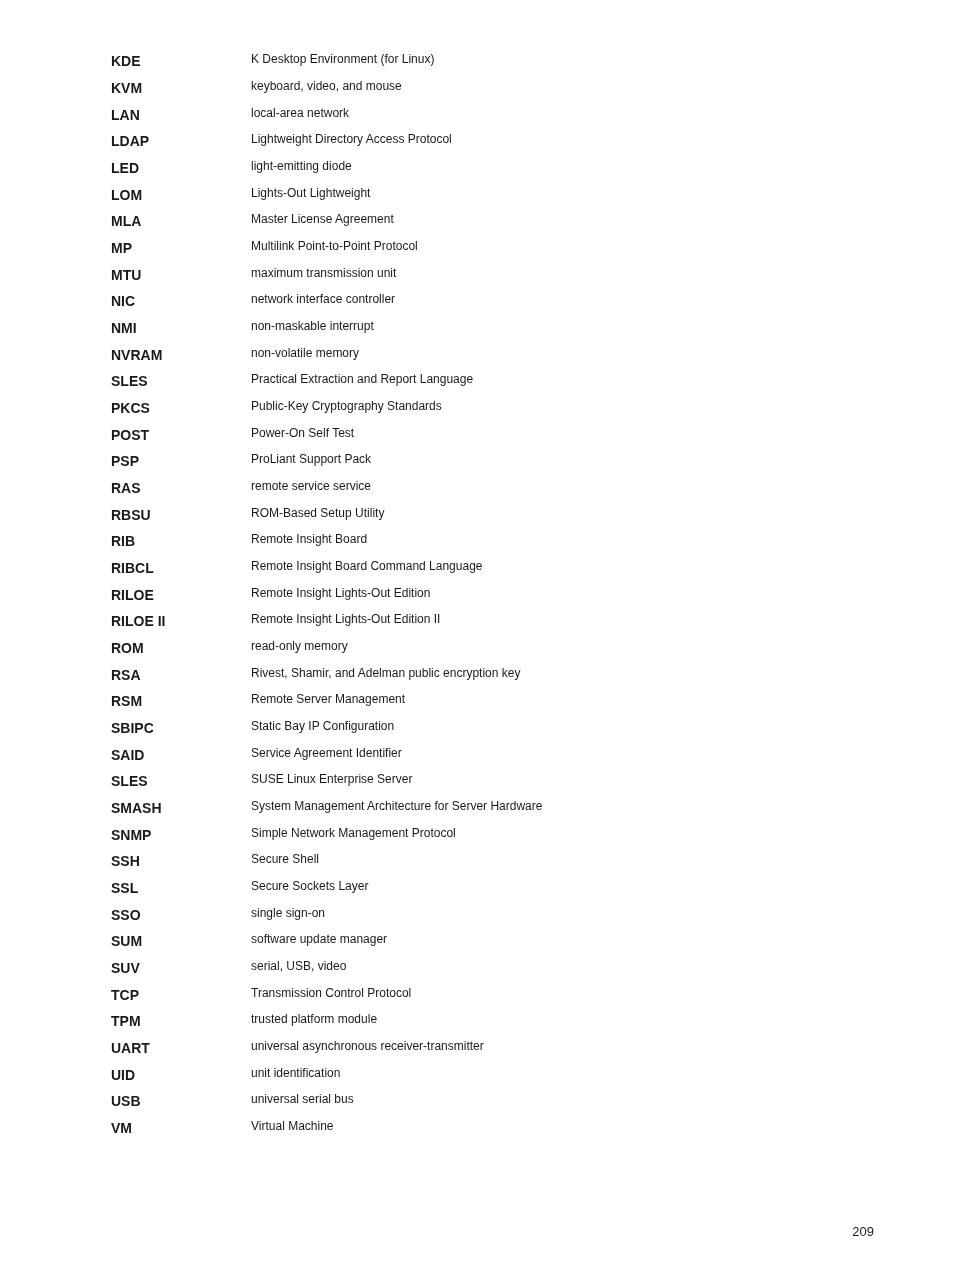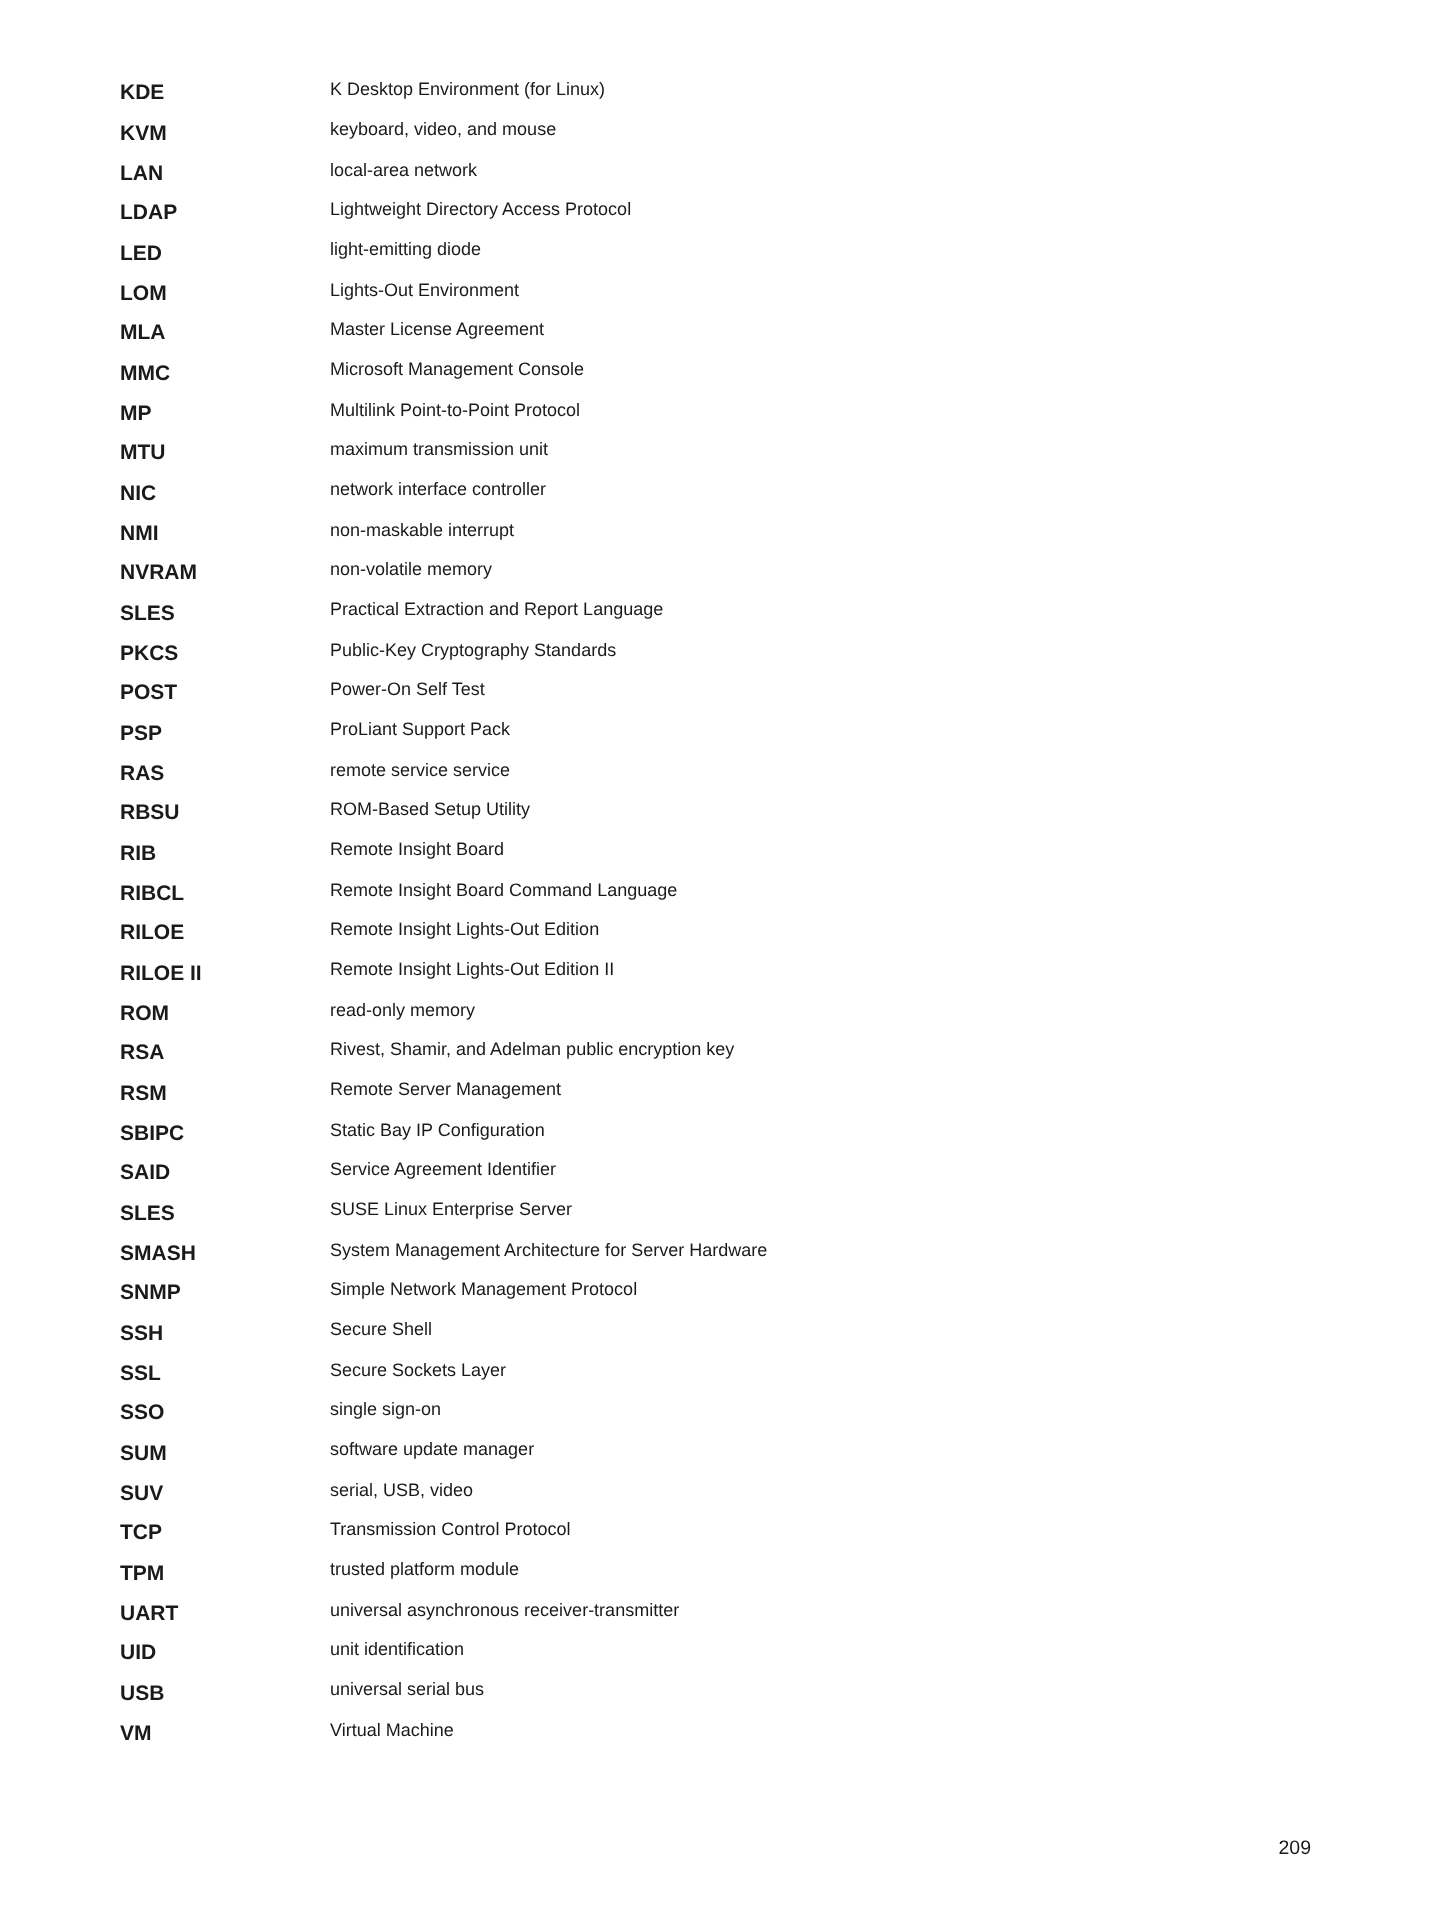--- a/index.html
+++ b/index.html
@@ -11,20 +11,21 @@
       width: 954px;
       min-height: 1271px;
       position: relative;
     }
     .page-content {
       padding: 48px 80px 60px 80px;
     }
     .glossary-table {
       width: 100%;
       border-collapse: collapse;
+      margin-left: 31px;
     }
     .glossary-table tr td {
       padding: 3.2px 0;
       vertical-align: top;
       line-height: 1.45;
     }
     .glossary-table tr td:first-child {
       font-weight: bold;
       width: 140px;
       min-width: 140px;
@@ -64,29 +65,25 @@
         <tr>
           <td>LDAP</td>
           <td>Lightweight Directory Access Protocol</td>
         </tr>
         <tr>
           <td>LED</td>
           <td>light-emitting diode</td>
         </tr>
         <tr>
           <td>LOM</td>
-          <td>Lights-Out Environment</td>
+          <td>Lights-Out Lightweight</td>
         </tr>
         <tr>
           <td>MLA</td>
           <td>Master License Agreement</td>
-        </tr>
-        <tr>
-          <td>MMC</td>
-          <td>Microsoft Management Console</td>
         </tr>
         <tr>
           <td>MP</td>
           <td>Multilink Point-to-Point Protocol</td>
         </tr>
         <tr>
           <td>MTU</td>
           <td>maximum transmission unit</td>
         </tr>
         <tr>

